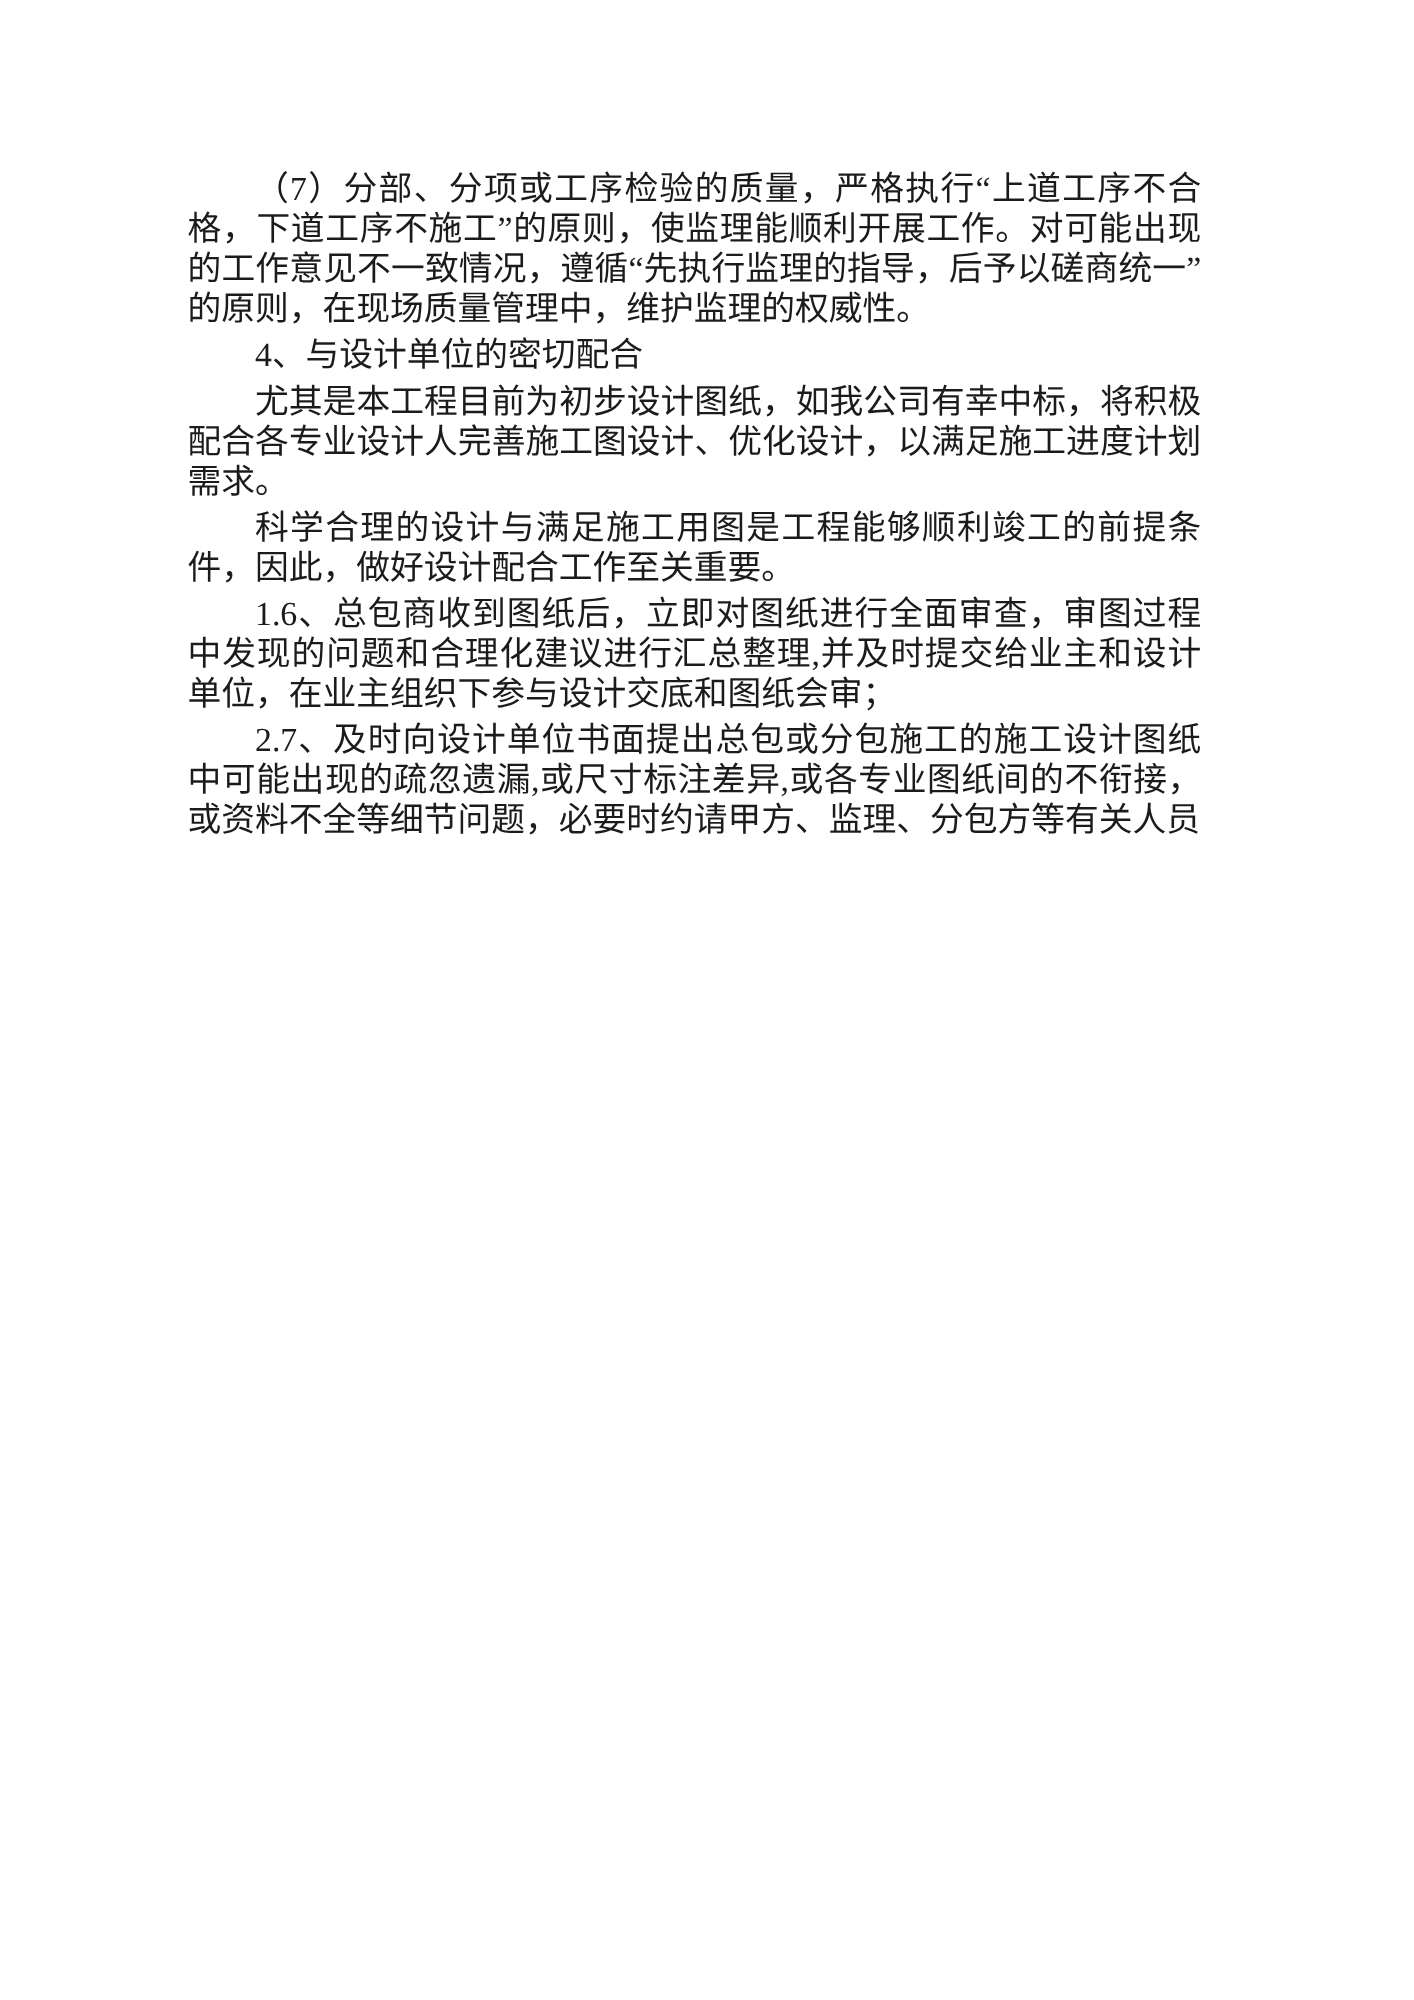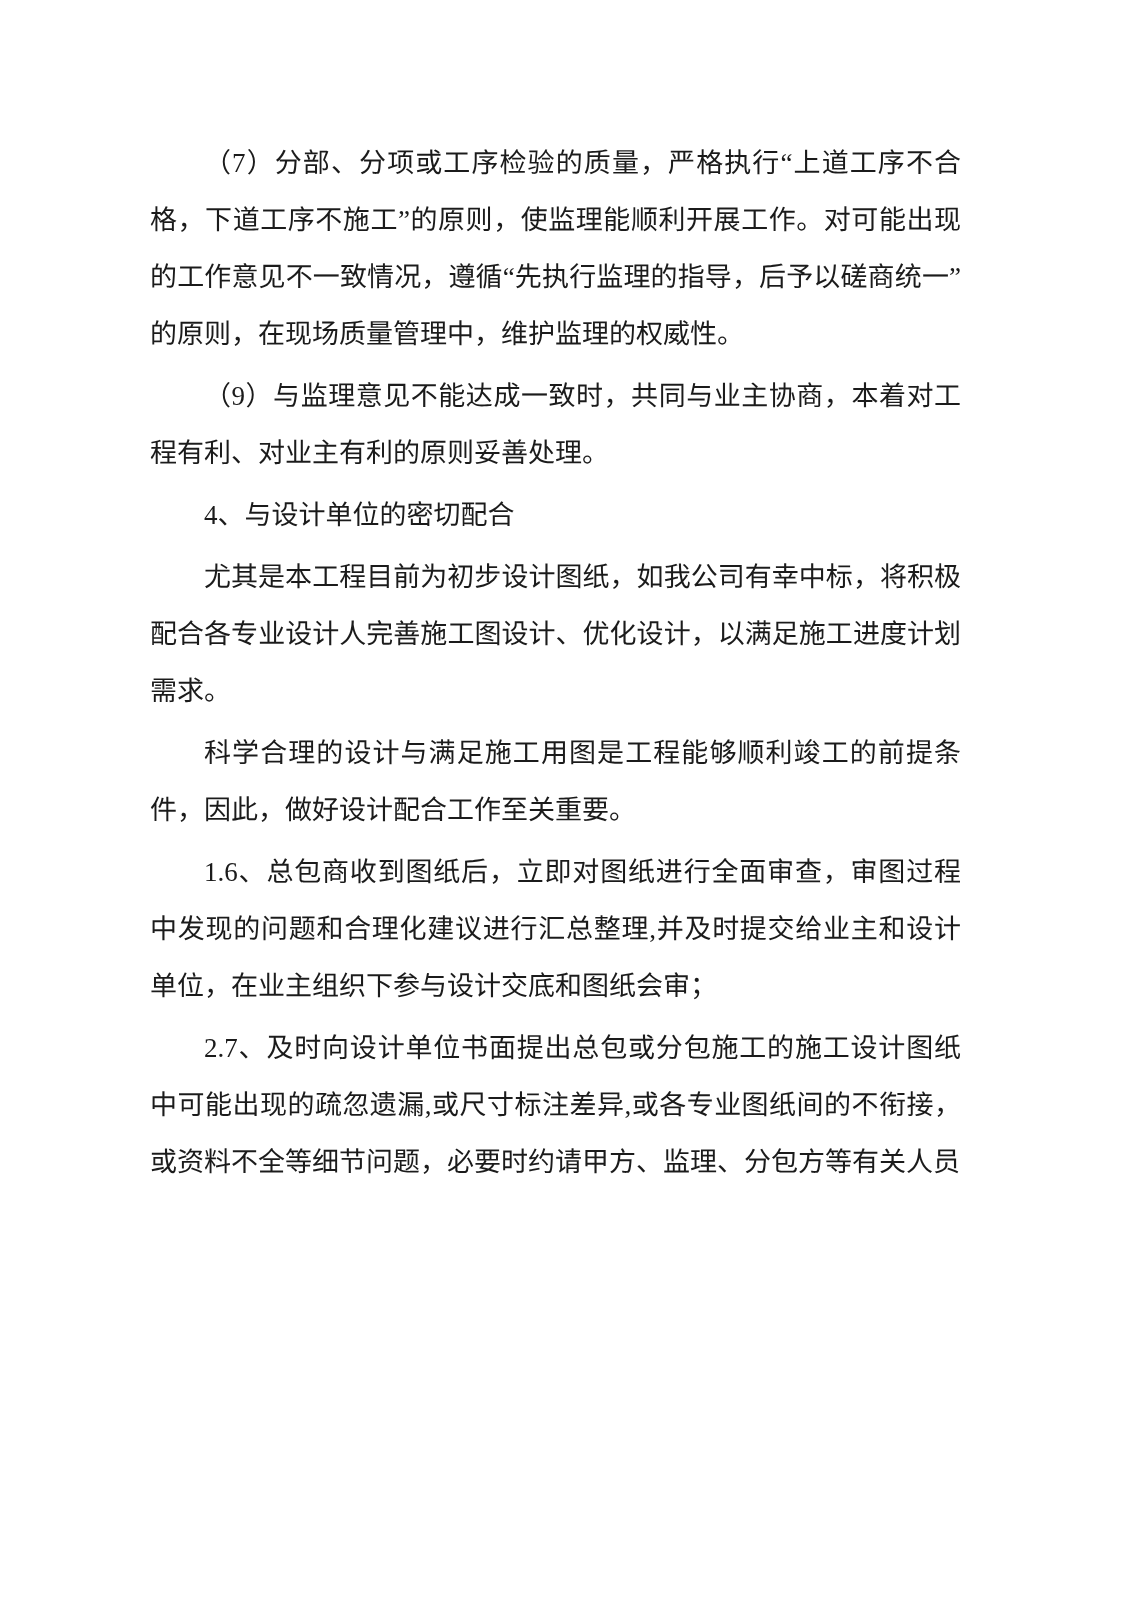--- a/index.html
+++ b/index.html
@@ -16,32 +16,31 @@
     box-sizing: border-box;
     width: 1131px;
     height: 1600px;
     background: #ffffff;
     padding: 135px 170px 0 150px;
   }
   .doc-paragraph {
     margin: 0 0 5px 0;
     font-family: "Liberation Serif", "DejaVu Serif", serif;
     font-size: 27px;
-    line-height: 57px;
+    line-height: 32px;
     color: #1b1b1b;
     text-align: justify;
     text-indent: 2em;
     word-break: break-all;
     letter-spacing: 0;
   }
 </style>
 </head>
 <body>
 
 <div class="page">
   <p class="doc-paragraph">（7）分部、分项或工序检验的质量，严格执行“上道工序不合格，下道工序不施工”的原则，使监理能顺利开展工作。对可能出现的工作意见不一致情况，遵循“先执行监理的指导，后予以磋商统一”的原则，在现场质量管理中，维护监理的权威性。</p>
-  <p class="doc-paragraph">（9）与监理意见不能达成一致时，共同与业主协商，本着对工程有利、对业主有利的原则妥善处理。</p>
   <p class="doc-paragraph">4、与设计单位的密切配合</p>
   <p class="doc-paragraph">尤其是本工程目前为初步设计图纸，如我公司有幸中标，将积极配合各专业设计人完善施工图设计、优化设计，以满足施工进度计划需求。</p>
   <p class="doc-paragraph">科学合理的设计与满足施工用图是工程能够顺利竣工的前提条件，因此，做好设计配合工作至关重要。</p>
   <p class="doc-paragraph">1.6、总包商收到图纸后，立即对图纸进行全面审查，审图过程中发现的问题和合理化建议进行汇总整理,并及时提交给业主和设计单位，在业主组织下参与设计交底和图纸会审；</p>
   <p class="doc-paragraph">2.7、及时向设计单位书面提出总包或分包施工的施工设计图纸中可能出现的疏忽遗漏,或尺寸标注差异,或各专业图纸间的不衔接，或资料不全等细节问题，必要时约请甲方、监理、分包方等有关人员</p>
 </div>
 
 </body></html>

